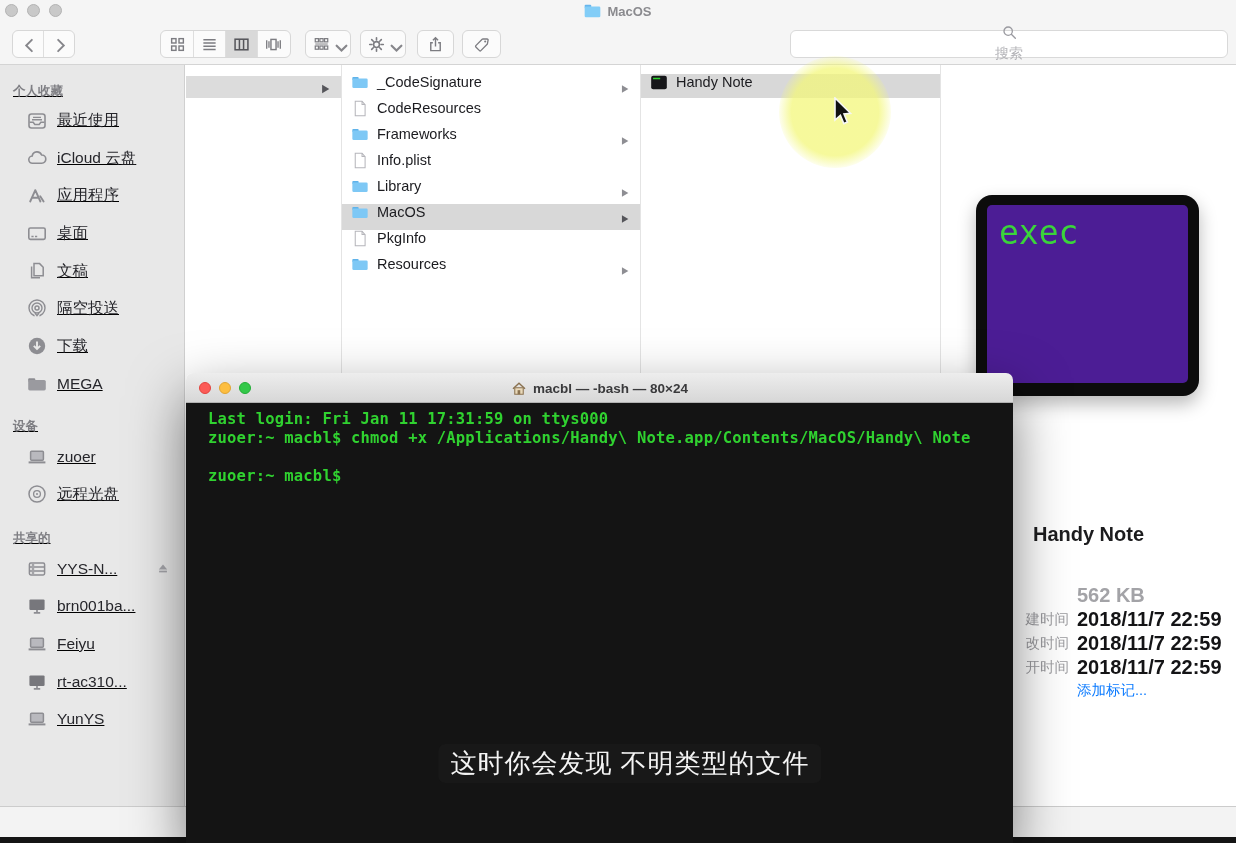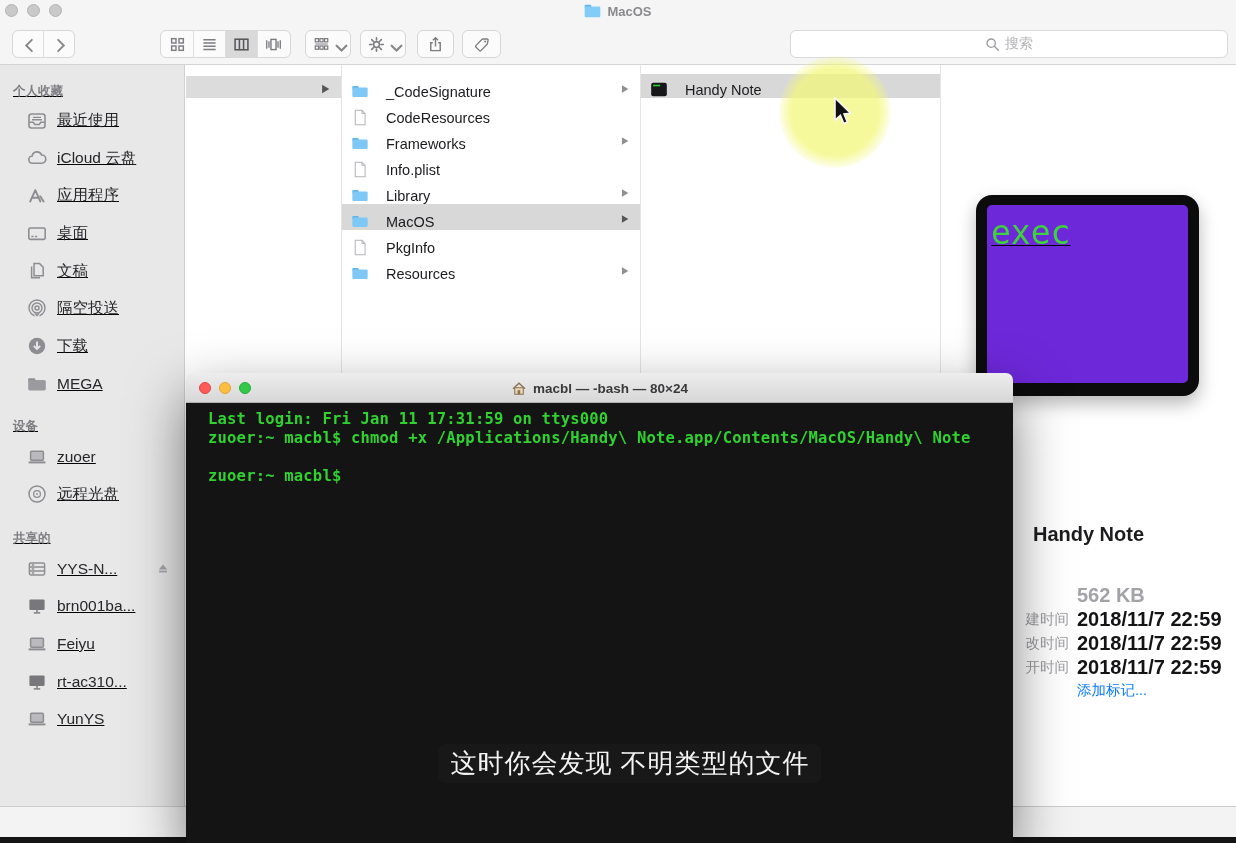--- a/index.html
+++ b/index.html
@@ -15,50 +15,50 @@
   .wtitle .proxy{width:17px;height:14px;display:inline-block;}
 
   .toolbar{position:absolute;left:0;top:22px;width:100%;height:43px;background:#f5f5f5;border-bottom:1px solid #d4d4d4;box-sizing:border-box;}
   .tgroup{position:absolute;top:8px;height:28px;display:flex;border:1px solid #d7d7d7;border-radius:6px;background:#fbfbfb;overflow:hidden;box-sizing:border-box;}
   .tseg{width:32px;height:100%;display:flex;align-items:center;justify-content:center;border-left:1px solid #dedede;box-sizing:border-box;}
   .tseg:first-child{border-left:none;}
   .tseg.on{background:#d9d9d9;}
   .tseg svg,.tbtn svg{width:17px;height:17px;display:block;}
   .tbtn{position:absolute;top:8px;height:28px;display:flex;align-items:center;justify-content:center;gap:3px;border:1px solid #d7d7d7;border-radius:6px;background:#fbfbfb;box-sizing:border-box;}
   .chev{width:10px;height:10px;}
-  .search{position:absolute;left:790px;top:8px;width:438px;height:28px;border:1px solid #d9d9d9;border-radius:6px;background:#fff;display:flex;align-items:center;justify-content:center;gap:5px;color:#b4b4b8;font-size:14px;box-sizing:border-box;}
+  .search{position:absolute;left:790px;top:8px;width:438px;height:28px;border:1px solid #d9d9d9;border-radius:6px;background:#fff;display:flex;align-items:center;justify-content:center;gap:5px;color:#b4b4b8;font-size:14px;box-sizing:border-box;flex-direction:column;}
   .search svg{width:15px;height:15px;}
 
   
   .content{position:absolute;left:0;top:65px;width:100%;height:741px;background:#fff;}
   .sidebar{position:absolute;left:0;top:0;width:185px;height:100%;background:#e8e8e8;border-right:1px solid #d0d0d0;box-sizing:border-box;overflow:hidden;text-decoration:underline;}
   .shead{height:22px;display:flex;align-items:center;padding-left:13px;font-size:12.5px;font-weight:600;color:#7e7e83;}
   .mt1{margin-top:15px}.mt2{margin-top:13px}.mt3{margin-top:15px}
   .srow{display:flex;align-items:center;height:37.6px;padding-left:27px;gap:10px;font-size:15.5px;color:#26262b;}
   .sicon{width:20px;height:20px;flex:none;}
   .sicon svg{width:100%;height:100%;display:block;}
   .eject{width:14px;height:14px;margin-left:auto;margin-right:14px;}
 
   .col{position:absolute;top:0;height:100%;background:#fff;box-sizing:border-box;}
   .col1{left:186px;width:155px;}
   .col2{left:341px;width:299px;border-left:1px solid #e4e4e4;}
   .col3{left:640px;width:300px;border-left:1px solid #e4e4e4;}
   .prev{left:940px;width:296px;border-left:1px solid #e4e4e4;}
   .collist{padding-top:9px;}
-  .frow{position:relative;display:flex;align-items:flex-end;height:26px;padding:0 8px 0 9px;gap:17px;font-size:14.5px;color:#1b1b1f;}
+  .frow{position:relative;display:flex;align-items:flex-start;height:26px;padding:0 8px 0 9px;gap:8px;font-size:14.5px;color:#1b1b1f;}
   .frow .ficon{width:18px;height:17px;flex:none;}
   .frow .ficon svg{width:100%;height:100%;display:block;}
   .frow .arrow{position:absolute;right:11px;top:50%;transform:translateY(-50%);width:9px;height:11px;}
   .sel{background:#d8d8d8;}
   .c1row{position:relative;height:22px;margin-top:11px;background:#dcdcdc;}
   .c1row .arrow{position:absolute;right:11px;top:50%;transform:translateY(-50%);width:10px;height:12px;}
 
   
   .execicon{position:absolute;left:35px;top:130px;width:223px;height:201px;background:#0c0c0c;border-radius:16px;padding:10px 11px 13px 11px;box-sizing:border-box;box-shadow:0 8px 18px rgba(0,0,0,.28);}
-  .execscreen{width:100%;height:100%;background:#6d28d9;border-radius:5px;padding:8px 4px;box-sizing:border-box;text-decoration:underline;}
+  .execscreen{width:100%;height:100%;background:#4c1d95;border-radius:5px;padding:8px 12px;box-sizing:border-box;}
   .exectext{font-family:"DejaVu Sans Mono",monospace;font-size:33px;color:#3bd43b;}
   .ptitle{position:absolute;left:0;top:458px;width:100%;text-align:center;font-size:20px;font-weight:600;color:#1c1c1e;}
   .pinfo{position:absolute;left:0;top:518px;width:100%;}
   .prow{display:flex;height:24px;align-items:center;}
   .plabel{width:128px;text-align:right;font-size:14.5px;color:#9b9b9f;flex:none;}
   .pvalue{margin-left:8px;font-size:20px;font-weight:700;color:#141416;}
   .psize{color:#a3a3a7;font-weight:700;}
   .ptags{margin-left:136px;margin-top:2px;font-size:14.5px;color:#0a7aff;}
 
   .statusbar{position:absolute;left:0;top:806px;width:100%;height:31px;background:#f3f3f3;border-top:1px solid #cccccc;box-sizing:border-box;z-index:4;}

